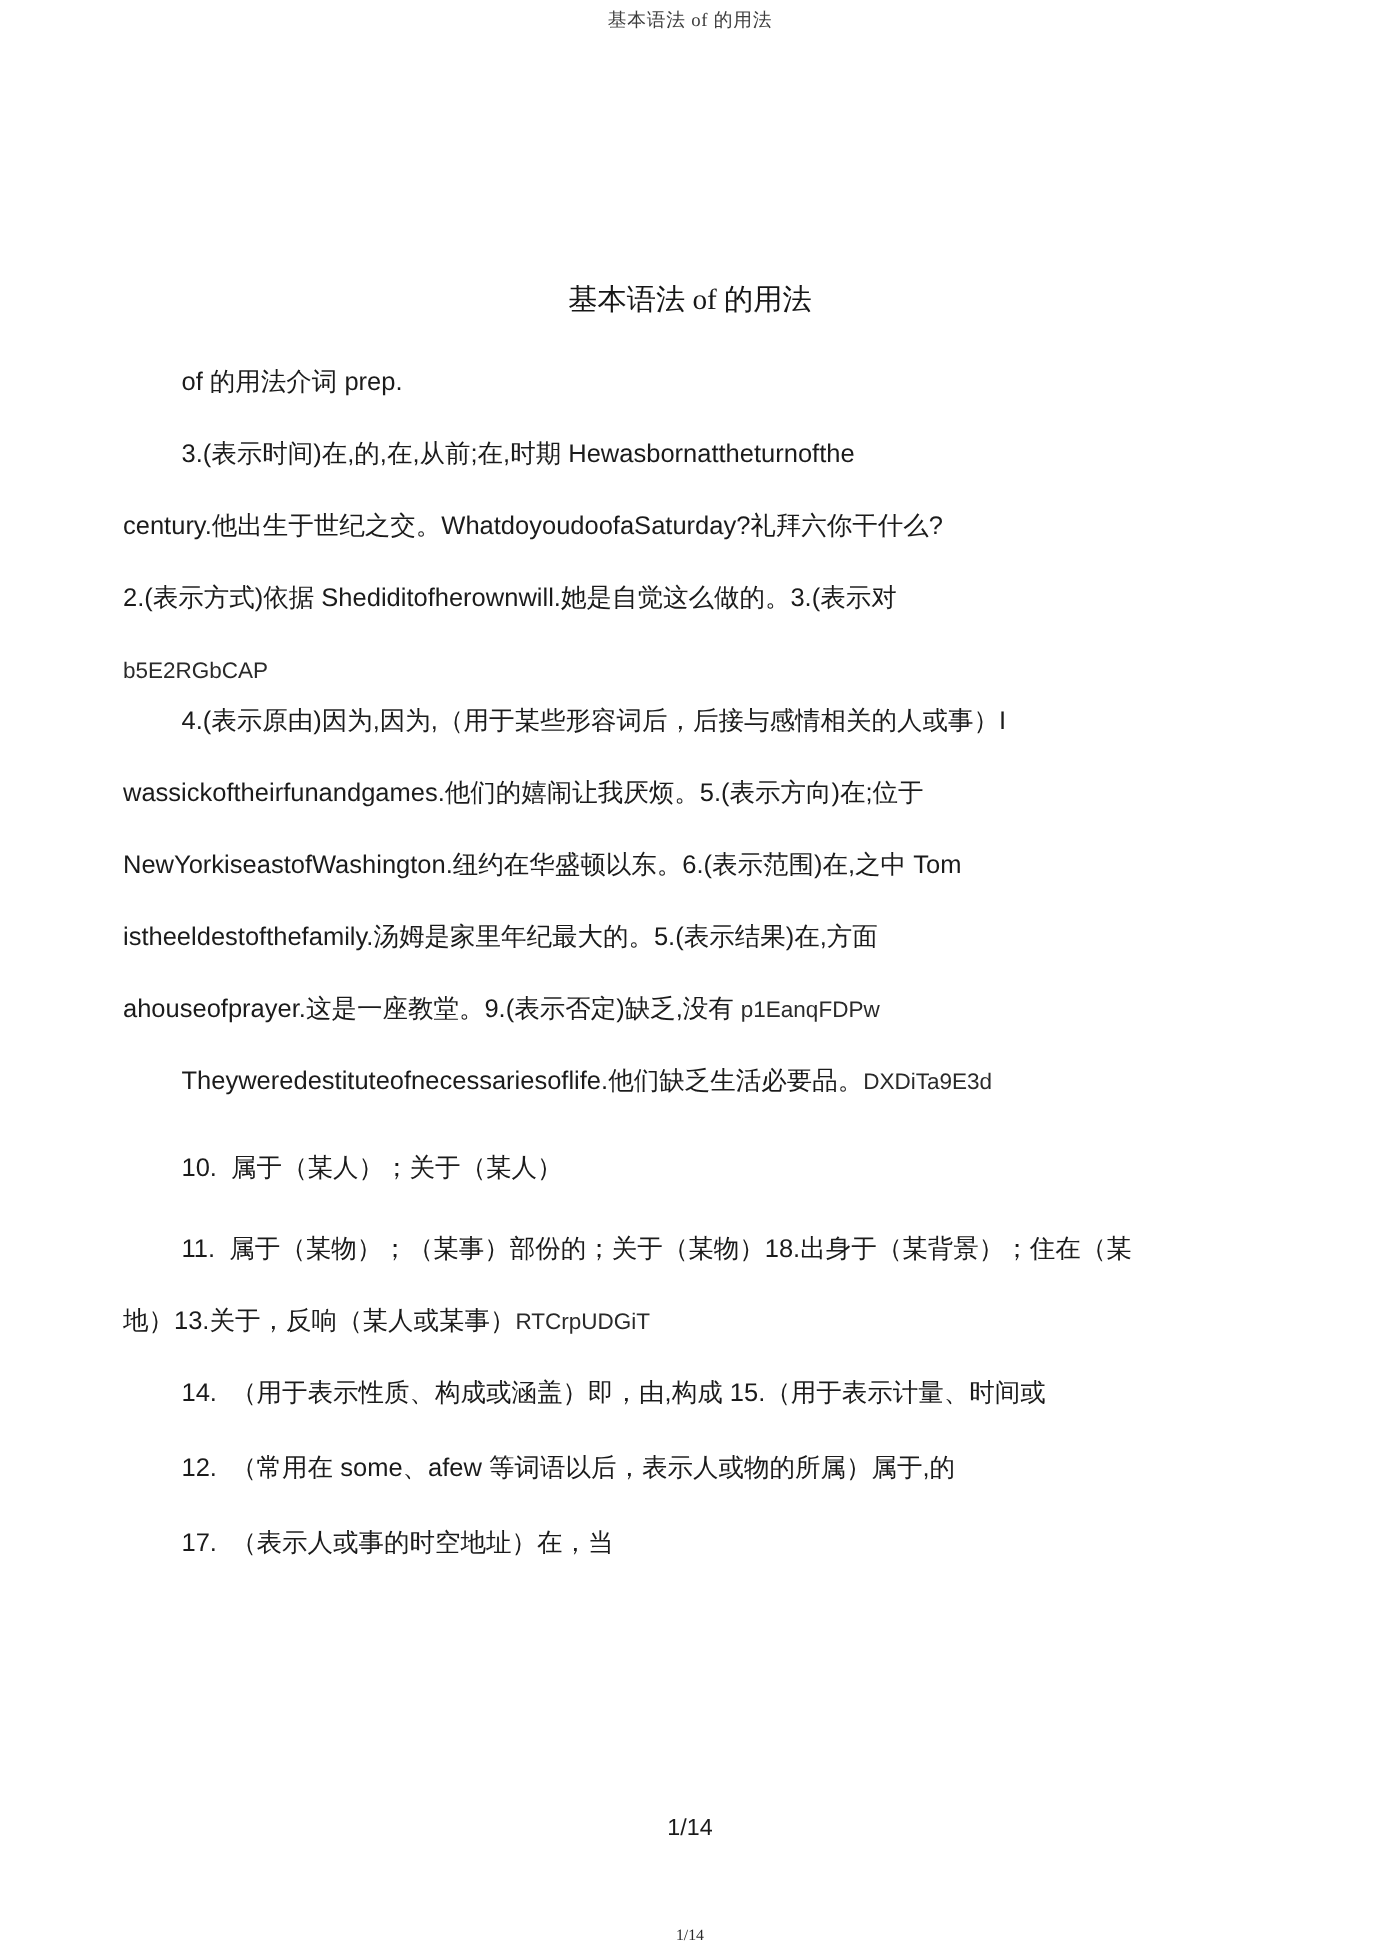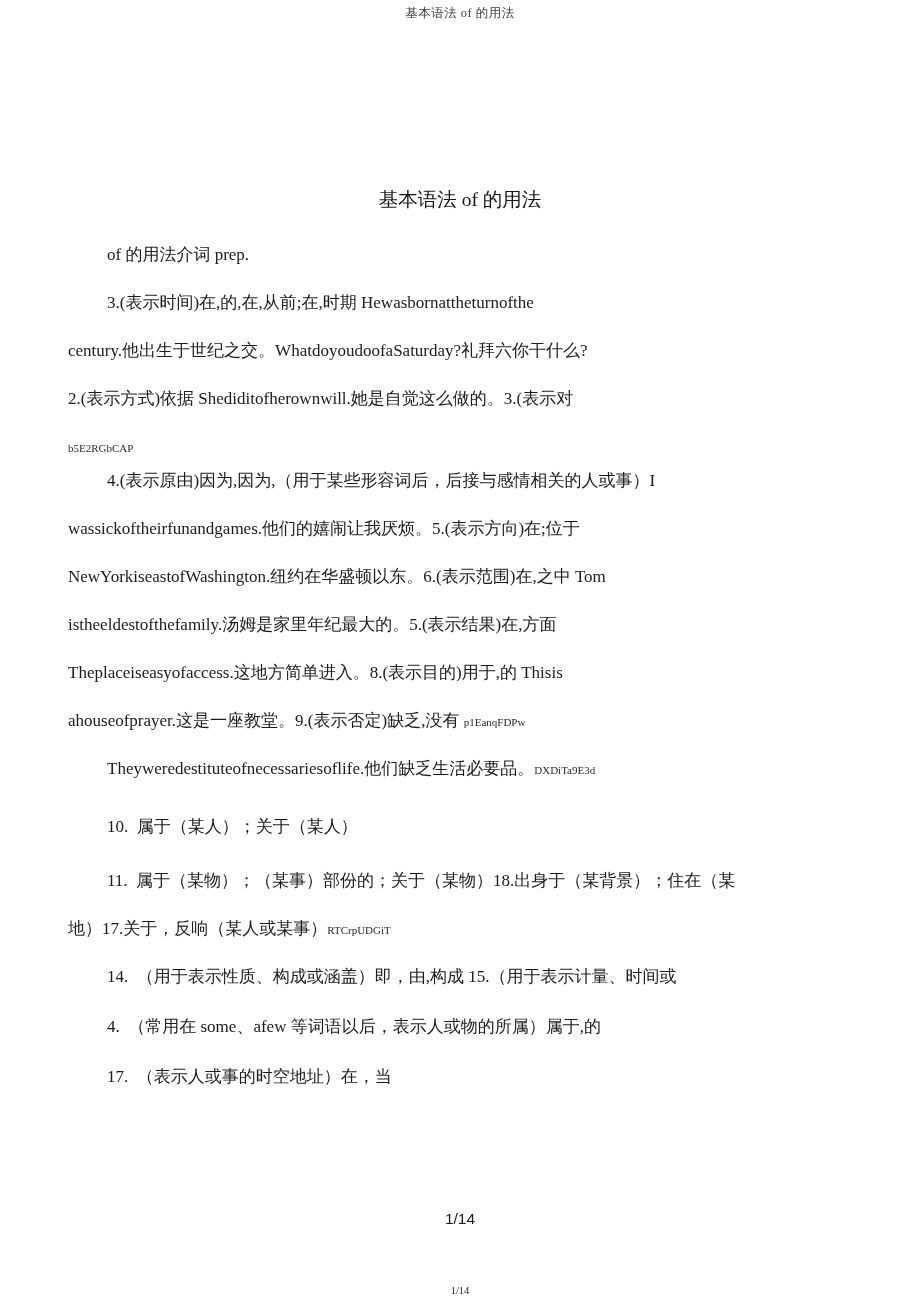--- a/index.html
+++ b/index.html
@@ -34,38 +34,37 @@
     width: 100%;
     text-align: center;
     font-family: "Liberation Serif", "DejaVu Serif", serif;
     font-size: 19.5px;
     color: #161616;
     white-space: pre;
   }
   .doc-body {
     position: absolute;
     top: 243px;
-    left: 68px;
+    left: 82px;
     width: 800px;
-    font-family: Liberation Serif, serif;
   }
   .line {
     height: 48px;
     white-space: pre;
     font-size: 17px;
     line-height: 24px;
     color: #1b1b1b;
   }
   .line.indent { padding-left: 39px; }
   .line.code-line { height: 34px; }
   .line.gap2  { margin-top: 2px; }
   .line.gap6  { margin-top: 6px; }
   .line.gap10 { margin-top: 10px; }
   .seg.small {
-    font-size: 11px;
+    font-size: 15px;
     color: #2a2a2a;
   }
   .page-number {
     position: absolute;
     top: 1210px;
     left: 0;
     width: 100%;
     text-align: center;
     font-size: 15.5px;
     color: #1b1b1b;
@@ -90,25 +89,24 @@
   <div class="doc-body">
       <div class="line indent"><span class="seg">of 的用法介词 prep.</span></div>
       <div class="line indent"><span class="seg">3.(表示时间)在,的,在,从前;在,时期 Hewasbornattheturnofthe</span></div>
       <div class="line"><span class="seg">century.他出生于世纪之交。WhatdoyoudoofaSaturday?礼拜六你干什么?</span></div>
       <div class="line"><span class="seg">2.(表示方式)依据 Shediditofherownwill.她是自觉这么做的。3.(表示对</span></div>
       <div class="line code-line"><span class="seg small">b5E2RGbCAP</span></div>
       <div class="line indent"><span class="seg">4.(表示原由)因为,因为,（用于某些形容词后，后接与感情相关的人或事）I</span></div>
       <div class="line"><span class="seg">wassickoftheirfunandgames.他们的嬉闹让我厌烦。5.(表示方向)在;位于</span></div>
       <div class="line"><span class="seg">NewYorkiseastofWashington.纽约在华盛顿以东。6.(表示范围)在,之中 Tom</span></div>
       <div class="line"><span class="seg">istheeldestofthefamily.汤姆是家里年纪最大的。5.(表示结果)在,方面</span></div>
-      <div class="line"><span class="seg">Theplaceiseasyofaccess.这地方简单进入。8.(表示目的)用于,的 Thisis</span></div>
       <div class="line"><span class="seg">ahouseofprayer.这是一座教堂。9.(表示否定)缺乏,没有 </span><span class="seg small">p1EanqFDPw</span></div>
       <div class="line indent"><span class="seg">Theyweredestituteofnecessariesoflife.他们缺乏生活必要品。</span><span class="seg small">DXDiTa9E3d</span></div>
       <div class="line indent gap10"><span class="seg">10.  属于（某人）；关于（某人）</span></div>
       <div class="line indent gap6"><span class="seg">11.  属于（某物）；（某事）部份的；关于（某物）18.出身于（某背景）；住在（某</span></div>
-      <div class="line"><span class="seg">地）17.关于，反响（某人或某事）</span><span class="seg small">RTCrpUDGiT</span></div>
+      <div class="line"><span class="seg">地）13.关于，反响（某人或某事）</span><span class="seg small">RTCrpUDGiT</span></div>
       <div class="line indent"><span class="seg">14.  （用于表示性质、构成或涵盖）即，由,构成 15.（用于表示计量、时间或</span></div>
-      <div class="line indent gap2"><span class="seg">4.  （常用在 some、afew 等词语以后，表示人或物的所属）属于,的</span></div>
+      <div class="line indent gap2"><span class="seg">12.  （常用在 some、afew 等词语以后，表示人或物的所属）属于,的</span></div>
       <div class="line indent gap2"><span class="seg">17.  （表示人或事的时空地址）在，当</span></div>
     </div>
   <div class="page-number">1/14</div>
   <div class="page-number-small">1/14</div>
 </div>
 
 </body></html>

